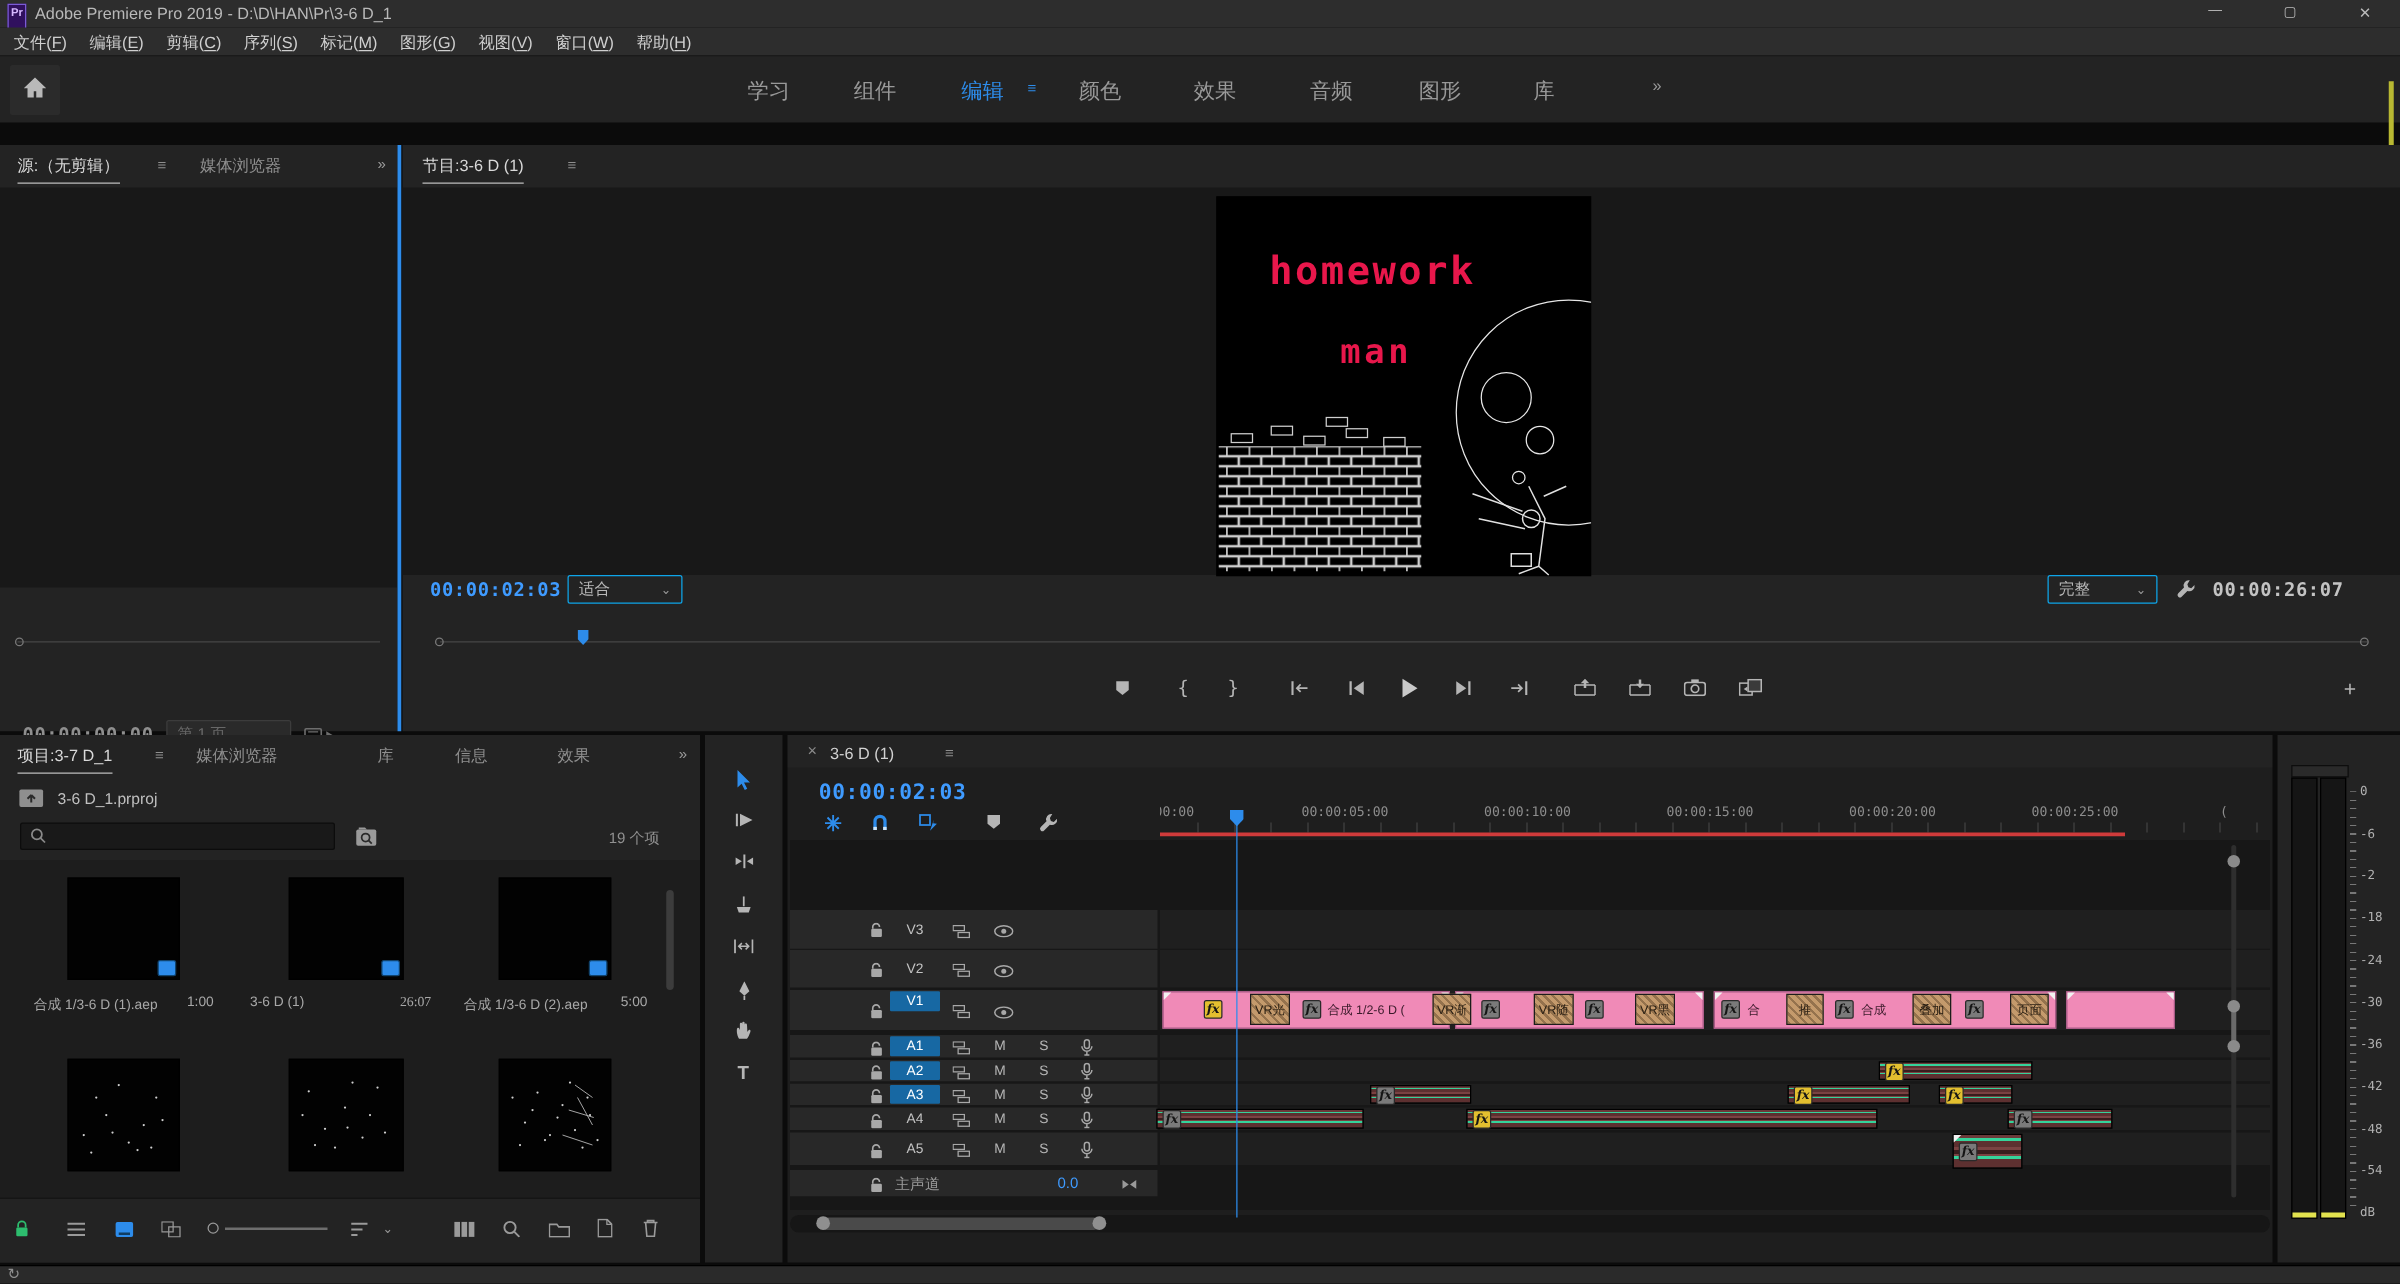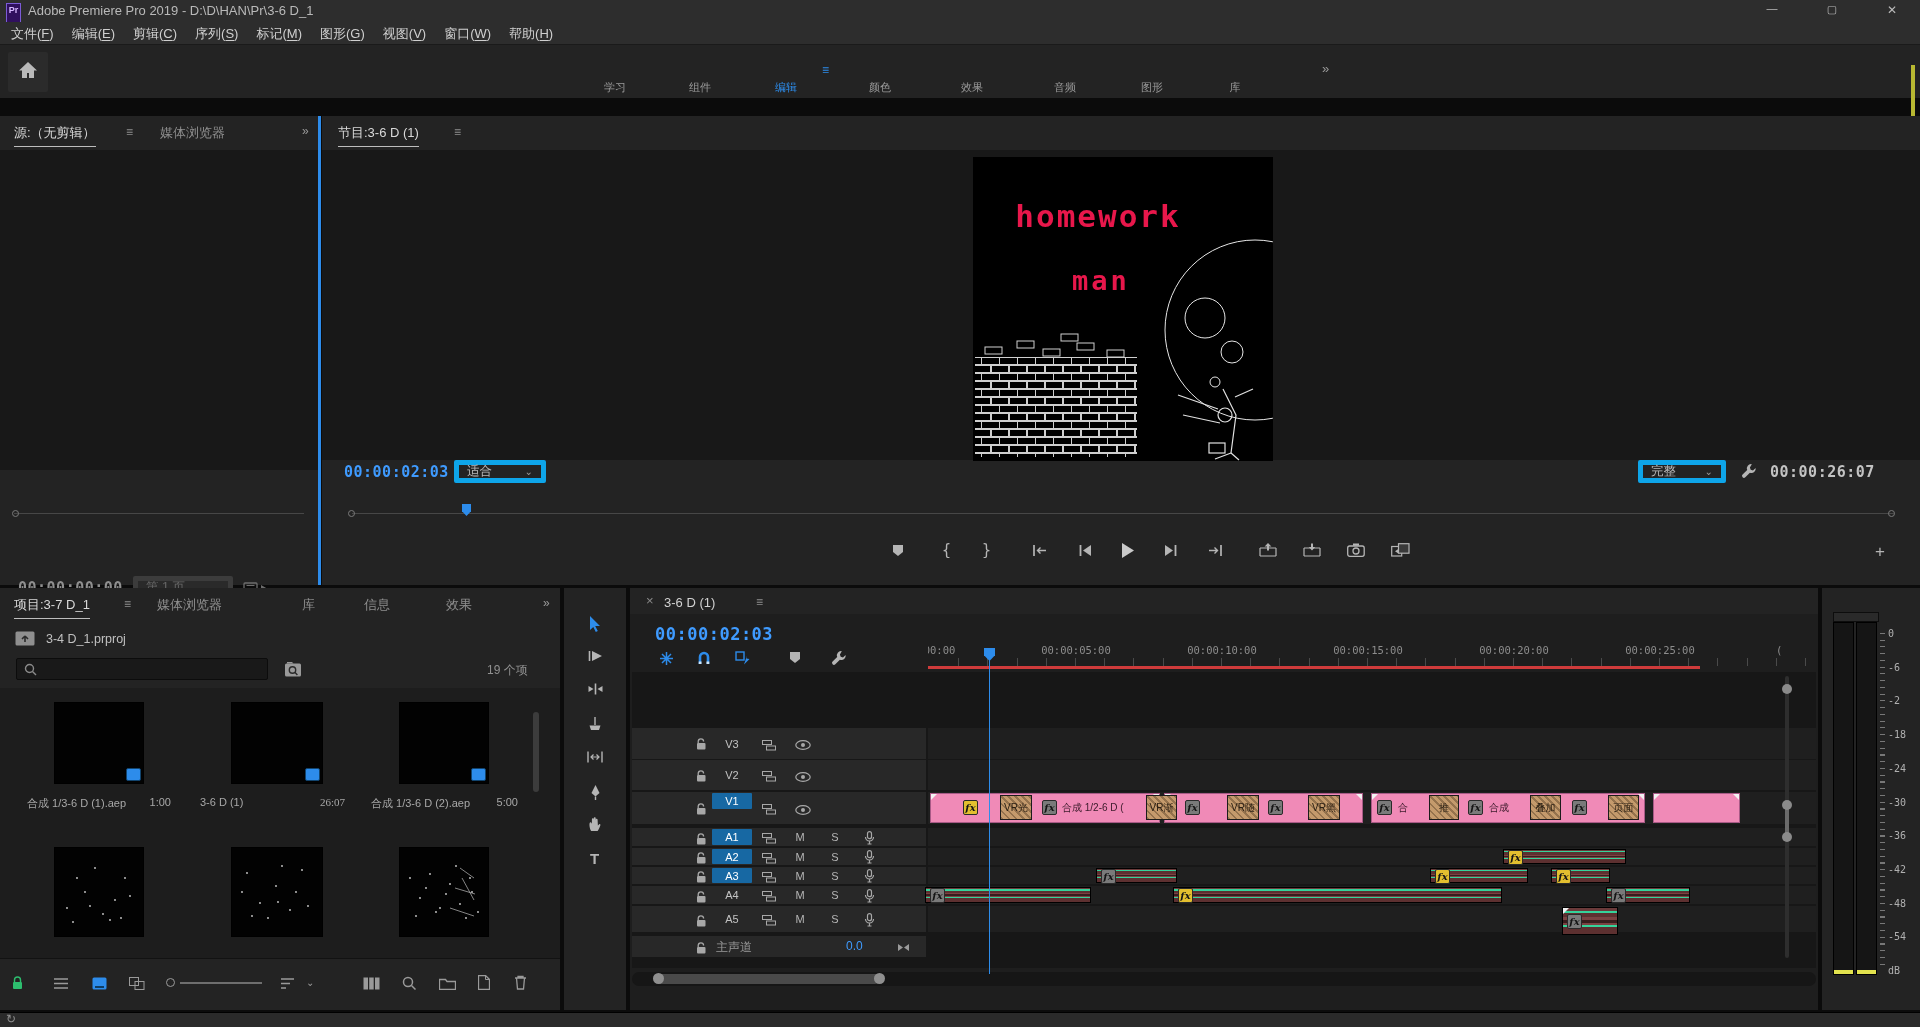--- a/index.html
+++ b/index.html
@@ -4,21 +4,21 @@
 <style>
 *{margin:0;padding:0;box-sizing:border-box}
 html,body{width:1920px;height:1027px;overflow:hidden;background:#0b0b0b;
   font-family:"Liberation Sans",sans-serif;color:#c8c8c8}
 #app{position:relative;width:1920px;height:1027px;background:#0b0b0b}
 .abs{position:absolute}
 .tc{font-family:"DejaVu Sans Mono",monospace;font-weight:bold;letter-spacing:.5px}
 .tab{position:absolute;top:8px;font-size:13px;color:#8f8f8f;white-space:nowrap;cursor:default}
 .tab.active{color:#d9d9d9;border-bottom:1px solid #bdbdbd;padding-bottom:4px}
 .hamb{color:#8f8f8f;font-size:12px}
-.ws-tab{position:absolute;top:35px;transform:translateX(-50%);font-size:11px;color:#999;white-space:nowrap}
+.ws-tab{position:absolute;top:16px;transform:translateX(-50%);font-size:17px;color:#999;white-space:nowrap}
 .ws-tab.active{color:#2d8ceb}
 .menu-item{display:inline-block;padding:3px 9px;font-size:13px;color:#cfcfcf}
 .fx{position:absolute;width:15px;height:15px;border-radius:2px;background:#7a7a7a;color:#151515;
   font:italic bold 10px "DejaVu Serif",serif;display:flex;align-items:center;justify-content:center;border:1px solid #2a2a2a}
 .fx.yellow{background:#e3bf2f}
 .trans{position:absolute;background:#c49a6c;border:1px solid #1c1c1c;color:#2b2014;font-size:10px;
   display:flex;align-items:center;justify-content:center;overflow:hidden;white-space:nowrap;
   background-image:repeating-linear-gradient(45deg,rgba(60,40,20,.35) 0 2px,transparent 2px 5px)}
 .pclip{position:absolute;background:#f08ab7;border:1px solid #a85a86}
 .aclip{position:absolute;border:1px solid #000;background:linear-gradient(to bottom,
@@ -26,21 +26,21 @@
   #381d1d 45%,#381d1d 57%,#7a4242 57%,#7a4242 65%,#35d39a 65%,#35d39a 73%,#5d3030 73%,#5d3030 100%)}
 .cliplabel{position:absolute;font-size:10px;color:#3a1a2a;white-space:nowrap}
 .ctri-l{position:absolute;width:0;height:0;border-top:6px solid #f2f2f2;border-right:6px solid transparent}
 .ctri-r{position:absolute;width:0;height:0;border-top:6px solid #f2f2f2;border-left:6px solid transparent}
 .rowname{position:absolute;display:flex;align-items:center;justify-content:center;
   font-size:11px;color:#c3c3c3;border-radius:1px}
 .rowname.sel{background:#1768a3;color:#fff}
 .msbtn{position:absolute;display:flex;align-items:center;justify-content:center;
   font-size:11px;color:#b5b5b5}
 .icn{position:absolute;display:flex;align-items:center;justify-content:center}
-.sel-box{position:absolute;border:5px solid #0ea5e9;border-radius:2px;color:#b9b9b9;font-size:12.5px;
+.sel-box{position:absolute;border:1px solid #0ea5e9;border-radius:2px;color:#b9b9b9;font-size:12.5px;
   display:flex;align-items:center;padding:0 8px;justify-content:space-between}
 .chev{color:#9a9a9a;font-size:10px}
 .ticklabel{position:absolute;font-size:10px;color:#b0b0b0;font-family:"DejaVu Sans Mono",monospace}
 .rlabel{position:absolute;top:6px;transform:translateX(-50%);font-size:10.5px;color:#8d8d8d;
   font-family:"DejaVu Sans Mono",monospace;white-space:nowrap}
 u{text-underline-offset:2px}
 </style>
 </head>
 <body>
 
@@ -277,21 +277,21 @@
         <div class="tab" style="left: 446px;">效果</div>
       </div>
     <div class="abs" style="left:543px;top:8px;font-size:12px;color:#9a9a9a">»</div>
 
     <div class="abs icn" style="left:14px;top:42px;width:22px;height:17px">
       <svg width="20" height="15">
           <rect x="0.5" y="0.5" width="19" height="14" rx="1.5" fill="#8f8f8f"></rect>
           <path d="M10 11 V5 M10 5 l-3 3 M10 5 l3 3" stroke="#2a2a2a" stroke-width="1.6" fill="none"></path>
         </svg>
     </div>
-    <div class="abs" style="left:46px;top:44px;font-size:12.5px;color:#c0c0c0">3-4 D_1.prproj</div>
+    <div class="abs" style="left:46px;top:44px;font-size:12.5px;color:#c0c0c0">3-6 D_1.prproj</div>
 
     <div class="abs" style="left:16px;top:70px;width:252px;height:22px;background:#191919;border:1px solid #0c0c0c;border-radius:2px">
       <span class="abs" style="left:7px;top:3px">
         <svg width="13" height="13">
             <circle cx="5.5" cy="5.5" r="4" fill="none" stroke="#8a8a8a" stroke-width="1.4"></circle>
             <path d="M8.5 8.5 l3.5 3.5" stroke="#8a8a8a" stroke-width="1.4"></path>
           </svg>
       </span>
       <input style="position: absolute; left: 24px; top: 0px; width: 220px; height: 20px; background: transparent; border: none; color: rgb(204, 204, 204); font-size: 12px; outline: none;" placeholder="">
     </div>

